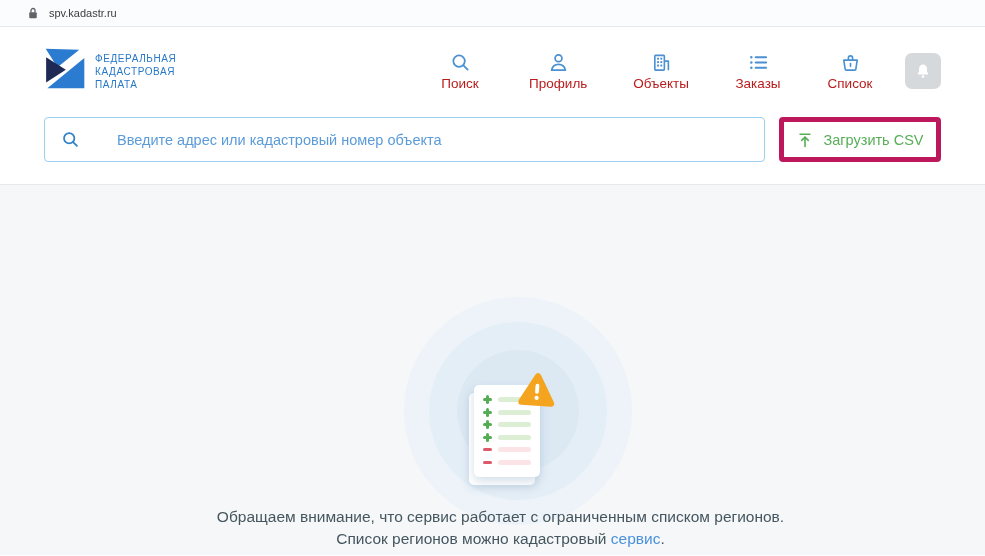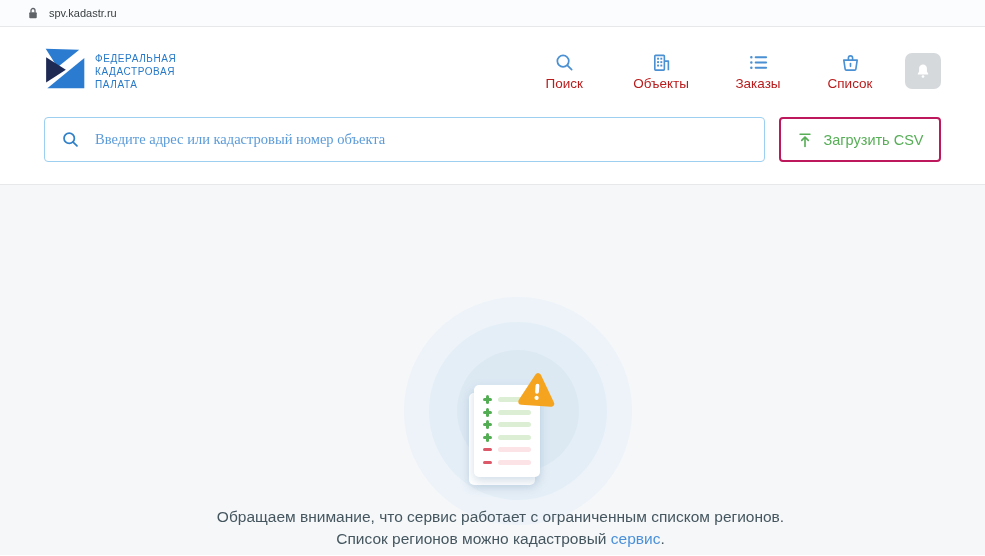--- a/index.html
+++ b/index.html
@@ -40,25 +40,25 @@
   }
 
   
   .search-row{ display:flex; gap:14px; margin-top:20px; }
   .search-box{
     flex:1; height:45px; border:1px solid #9dcff0; border-radius:4px;
     background:#fff; display:flex; align-items:center; padding:0 16px; gap:13px;
   }
   .search-input{
     border:none; outline:none; flex:1; font-size:14.5px; color:#2c6fae;
-    font-family:Liberation Serif, serif; background:transparent;
+    font-family:Liberation Sans, sans-serif; background:transparent;margin-left:22px;
   }
   .search-input::placeholder{ color:#5b9bd8; opacity:1; }
   .csv-btn{
-    width:162px; height:45px; border:2px solid #be185d; border-radius:4px;
+    width:162px; height:45px; border:5px solid #be185d; border-radius:4px;
     background:#fff; display:flex; align-items:center; justify-content:center;
     gap:9px; color:#57ae57; font-size:14.5px; cursor:pointer;
     font-family:"Liberation Sans", sans-serif;
   }
 
   
   .main{
     position:relative; height:371px; background:#f5f7f9;
     border-top:1px solid #e6e8ea; overflow:hidden;
   }
@@ -130,20 +130,29 @@
       <div class="nav-item">
         <span>
           <svg width="21" height="21" viewBox="0 0 22 22" fill="none" stroke="#4a90d2" stroke-width="1.8" stroke-linecap="round">
             <circle cx="9.5" cy="9.5" r="6"></circle>
             <path d="M14 14l4.5 4.5"></path>
           </svg>
         </span>
         <span class="nav-label">Поиск</span>
       </div>
 
+      <div class="nav-item">
+        <span>
+          <svg width="21" height="21" viewBox="0 0 22 22" fill="none" stroke="#4a90d2" stroke-width="1.8" stroke-linecap="round">
+            <circle cx="11" cy="6.5" r="3.6"></circle>
+            <path d="M3.8 19c.9-4 3.6-6 7.2-6s6.3 2 7.2 6z" stroke-linejoin="round"></path>
+          </svg>
+        </span>
+        <span class="nav-label">Профиль</span>
+      </div>
 
       <div class="nav-item">
         <span>
           <svg width="21" height="21" viewBox="0 0 22 22" fill="none" stroke="#4a90d2" stroke-width="1.7" stroke-linejoin="round">
             <rect x="4" y="3.5" width="10" height="15.5" rx="0.8"></rect>
             <path d="M14 9.5h4.2V19"></path>
             <g fill="#4a90d2" stroke="none">
               <rect x="6.4" y="6" width="2" height="2"></rect>
                 <rect x="9.8" y="6" width="2" height="2"></rect>
               <rect x="6.4" y="9.6" width="2" height="2"></rect>

